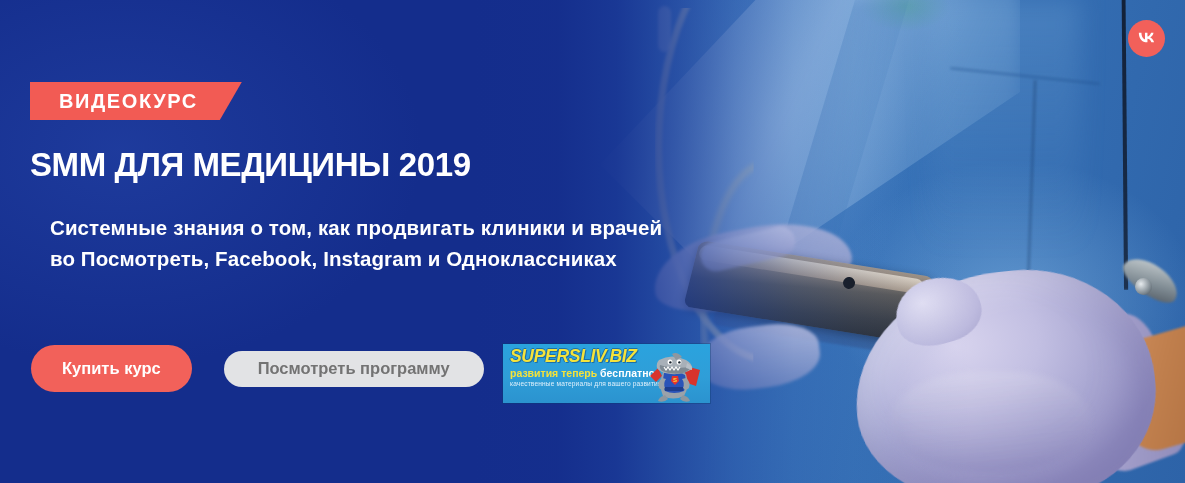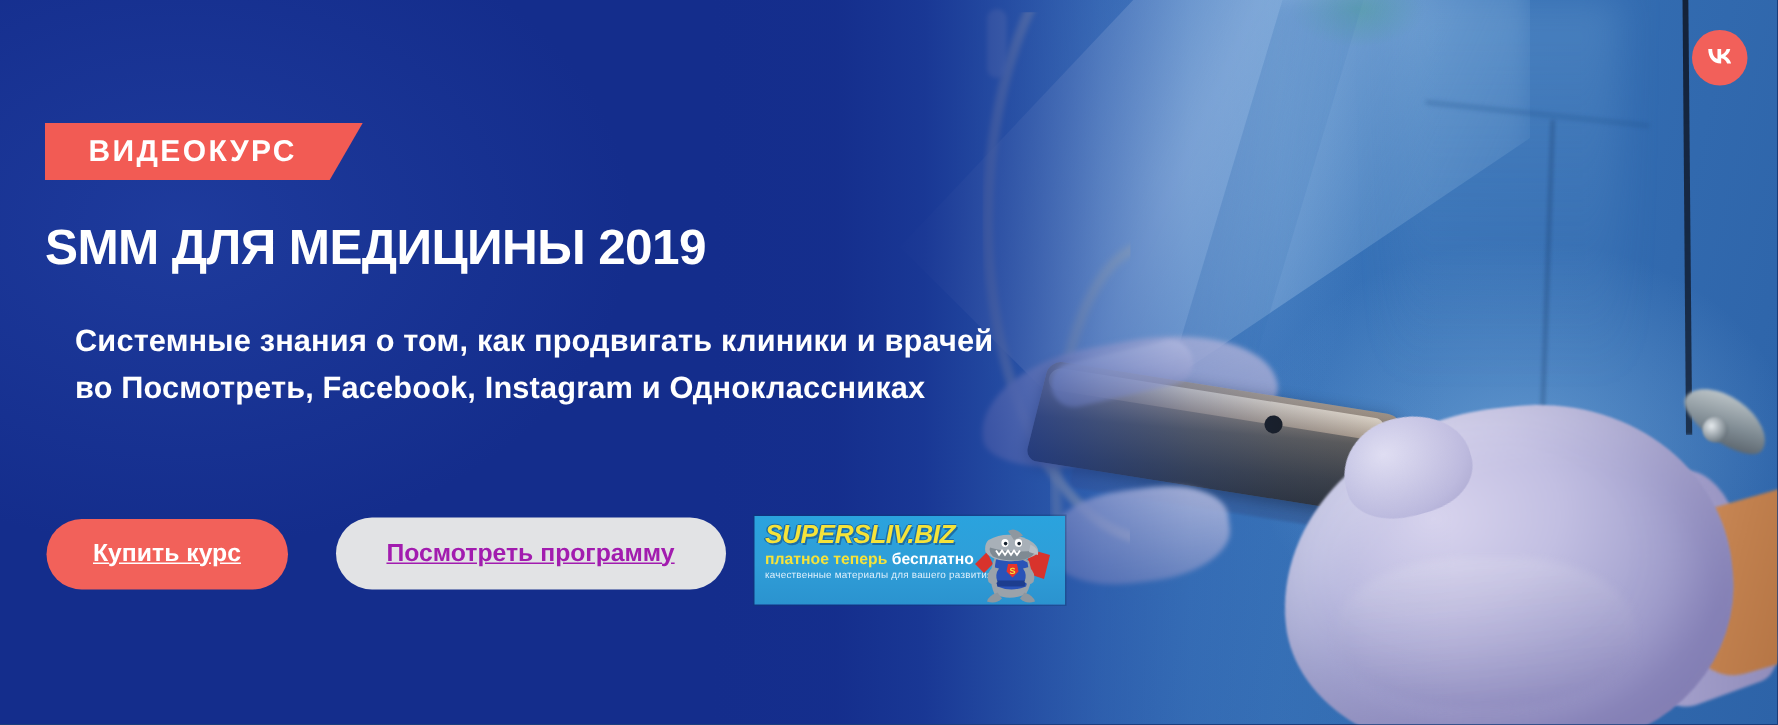--- a/index.html
+++ b/index.html
@@ -324,33 +324,32 @@
     gap: 32px;
   }
   .btn {
     border: none;
     outline: none;
     cursor: pointer;
     border-radius: 999px;
     font-family: inherit;
     font-weight: bold;
     white-space: nowrap;
-    text-decoration: underline;
   }
   .btn-buy {
     background: #f2615a;
     color: #ffffff;
     height: 47px;
     padding: 0 31px;
     font-size: 16.5px;
   }
   .btn-prog {
     background: #e2e3e5;
-    color: #a21caf;
-    height: 48px;
+    color: #737373;
+    height: 36px;
     padding: 0 34px;
     font-size: 16.5px;
   }
 
   
   .sliv {
     position: absolute;
     left: 503px; top: 344px;
     width: 207px; height: 59px;
     background: linear-gradient(180deg, #2aa3de 0%, #2f9ed8 55%, #2b93cf 100%);
@@ -457,21 +456,21 @@
 
     <div class="actions">
       <button class="btn btn-buy">Купить курс</button>
       <button class="btn btn-prog">Посмотреть программу</button>
     </div>
 
     <div class="sliv">
       <div class="sliv-txt">
         <div class="sliv-l1">SUPERSLIV.BIZ</div>
         <div class="sliv-l2">
-          <span class="pay">платное теперь </span><span class="free">бесплатно</span>
+          <span class="pay">развития теперь </span><span class="free">бесплатно</span>
         </div>
         <div class="sliv-l3">качественные материалы для вашего развития</div>
       </div>
       <svg class="shark" viewBox="0 0 58 50">
 
         <path d="M40 14 L54 18 L50 34 L38 30 Z" fill="#d8332c"></path>
         <path d="M12 16 L4 24 L10 30 L16 24 Z" fill="#d8332c"></path>
 
         <path d="M17 20 q12 -5 23 2 q4 12 -2 22 q-11 5 -21 0 q-5 -11 0 -24 z" fill="#9aa2aa"></path>
 

